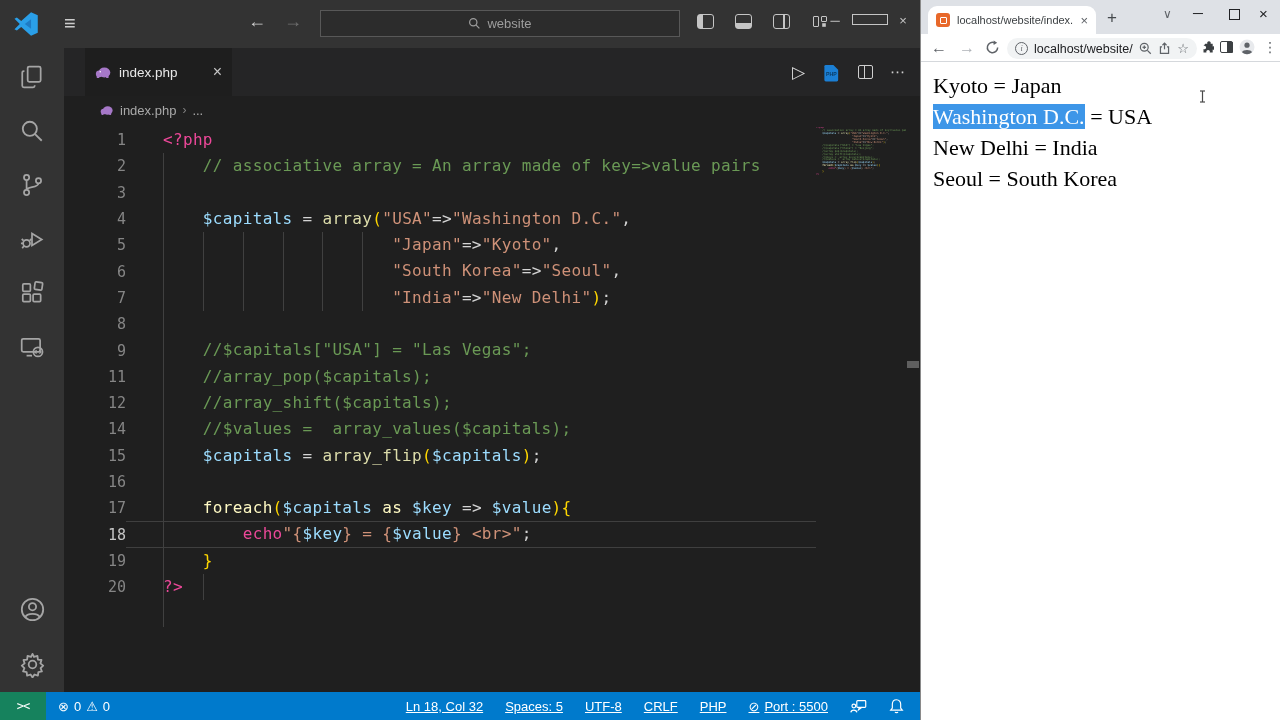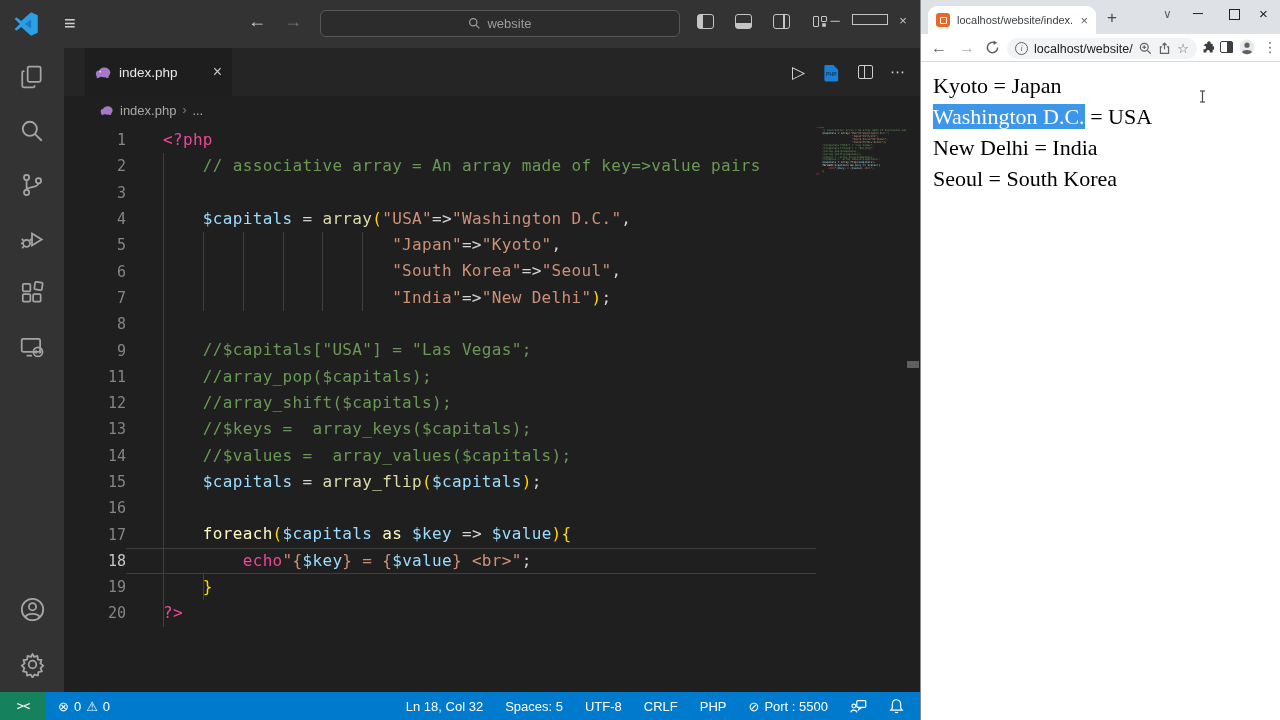--- a/index.html
+++ b/index.html
@@ -5,21 +5,21 @@
   html,body{margin:0;padding:0;width:1280px;height:720px;overflow:hidden;background:#1e1e1e;
     font-family:"Liberation Sans",sans-serif;-webkit-font-smoothing:antialiased;}
   
   #vscode{position:absolute;left:0;top:0;width:920px;height:720px;background:#1f1f1f;}
   #titlebar{position:absolute;left:0;top:0;width:920px;height:48px;background:#333333;}
   #vs-logo{position:absolute;left:14px;top:12px;width:24px;height:24px;}
   #hamburger{position:absolute;left:64px;top:11px;color:#cccccc;font-size:20px;line-height:24px;}
   #nav-back{position:absolute;left:248px;top:11px;color:#cfcfcf;font-size:18px;}
   #nav-fwd{position:absolute;left:284px;top:11px;color:#707070;font-size:18px;}
   #cmd-center{position:absolute;left:320px;top:10px;width:358px;height:25px;background:#2c2c2c;
-     border:1px solid #585858;border-radius:6px;display:flex;align-items:center;justify-content:center;
+     border:1px solid #585858;border-radius:0;display:flex;align-items:center;justify-content:center;
      color:#9d9d9d;font-size:13px;gap:6px;}
   #layout-icons{position:absolute;right:92px;top:14px;display:flex;gap:21px;align-items:center;}
   .lic{width:15px;height:13px;border:1.3px solid #c5c5c5;border-radius:3px;position:relative;}
   .lic-left::before{content:"";position:absolute;left:0;top:0;bottom:0;width:4.5px;background:#c5c5c5;}
   .lic-panel::before{content:"";position:absolute;left:0;right:0;bottom:0;height:5px;background:#c5c5c5;}
   .lic-right::before{content:"";position:absolute;right:4.5px;top:0;bottom:0;width:1.3px;background:#c5c5c5;}
   .lic-custom::before{content:"";position:absolute;left:1.5px;top:1px;bottom:1px;width:4px;border:1.2px solid #c5c5c5;border-radius:1px;}
   .lic-custom::after{content:"";position:absolute;right:1px;top:1px;width:4px;height:4px;border:1.2px solid #c5c5c5;border-radius:1px;box-shadow:0 6px 0 -1.2px #c5c5c5;}
   .lic-custom{border:none;width:17px;}
   #win-ctrl{position:absolute;right:0;top:0;height:40px;display:flex;align-items:center;}
@@ -65,21 +65,21 @@
   .mml{white-space:pre;font-family:"DejaVu Sans Mono",monospace;font-size:2.6px;line-height:2.95px;letter-spacing:0;}
   #overview-marker{position:absolute;right:1px;top:237px;width:12px;height:7px;background:#767676;opacity:.75;}
   
   #statusbar{position:absolute;left:0;top:692px;width:920px;height:28px;background:#007acc;
      display:flex;align-items:center;color:#ffffff;font-size:13px;}
   #remote-badge{width:46px;height:28px;background:#16825d;display:flex;align-items:center;justify-content:center;
      color:#fff;font-size:12px;font-family:"DejaVu Sans Mono",monospace;letter-spacing:-1px;}
   #problems{display:flex;align-items:center;gap:5px;margin-left:12px;}
   #problems .picon{font-size:13px;}
   #status-right{margin-left:auto;display:flex;align-items:center;gap:22px;padding-right:16px;}
-  .sb-item{display:flex;align-items:flex-end;gap:5px;}
+  .sb-item{display:flex;align-items:flex-end;gap:5px;text-decoration:underline;}
   
   #browser{position:absolute;left:920px;top:0;width:360px;height:720px;background:#ffffff;border-left:1px solid #8a8a8a;box-sizing:border-box;}
   #b-tabstrip{position:absolute;left:0;top:0;width:100%;height:34px;background:#dee1e6;}
   #b-tab{position:absolute;left:7px;top:6px;width:168px;height:28px;background:#ffffff;
      border-radius:9px 9px 0 0;display:flex;align-items:center;padding:0 8px;box-sizing:border-box;gap:7px;}
   #b-favicon{width:14px;height:14px;background:#e8682a;border-radius:3px;flex:none;position:relative;}
   #b-favicon::after{content:"";position:absolute;left:3.5px;top:3.5px;width:7px;height:7px;border:1.6px solid #ffffff;border-radius:1px;box-sizing:border-box;}
   #b-tab-title{font-size:11px;color:#3c4043;white-space:nowrap;overflow:hidden;flex:1;}
   #b-tab-close{color:#5f6368;font-size:13px;flex:none;}
   #b-newtab{position:absolute;left:186px;top:8px;color:#45494d;font-size:17px;font-weight:400;}
@@ -285,24 +285,20 @@
         </div>
         <div class="cl">
           <span class="ln">11</span>
           <span class="ct"><span class="ws">    </span><span class="com">//array_pop($capitals);</span></span>
         </div>
         <div class="cl">
           <span class="ln">12</span>
           <span class="ct"><span class="ws">    </span><span class="com">//array_shift($capitals);</span></span>
         </div>
         <div class="cl">
-          <span class="ln">13</span>
-          <span class="ct"><span class="ws">    </span><span class="com">//$keys =  array_keys($capitals);</span></span>
-        </div>
-        <div class="cl">
           <span class="ln">14</span>
           <span class="ct"><span class="ws">    </span><span class="com">//$values =  array_values($capitals);</span></span>
         </div>
         <div class="cl">
           <span class="ln">15</span>
           <span class="ct"><span class="ws">    </span><span class="var">$capitals</span><span class="op"> = </span><span class="fn">array_flip</span><span class="brk">(</span><span class="var">$capitals</span><span class="brk">)</span><span class="pun">;</span></span>
         </div>
         <div class="cl">
           <span class="ln">16</span>
           <span class="ct"></span>

